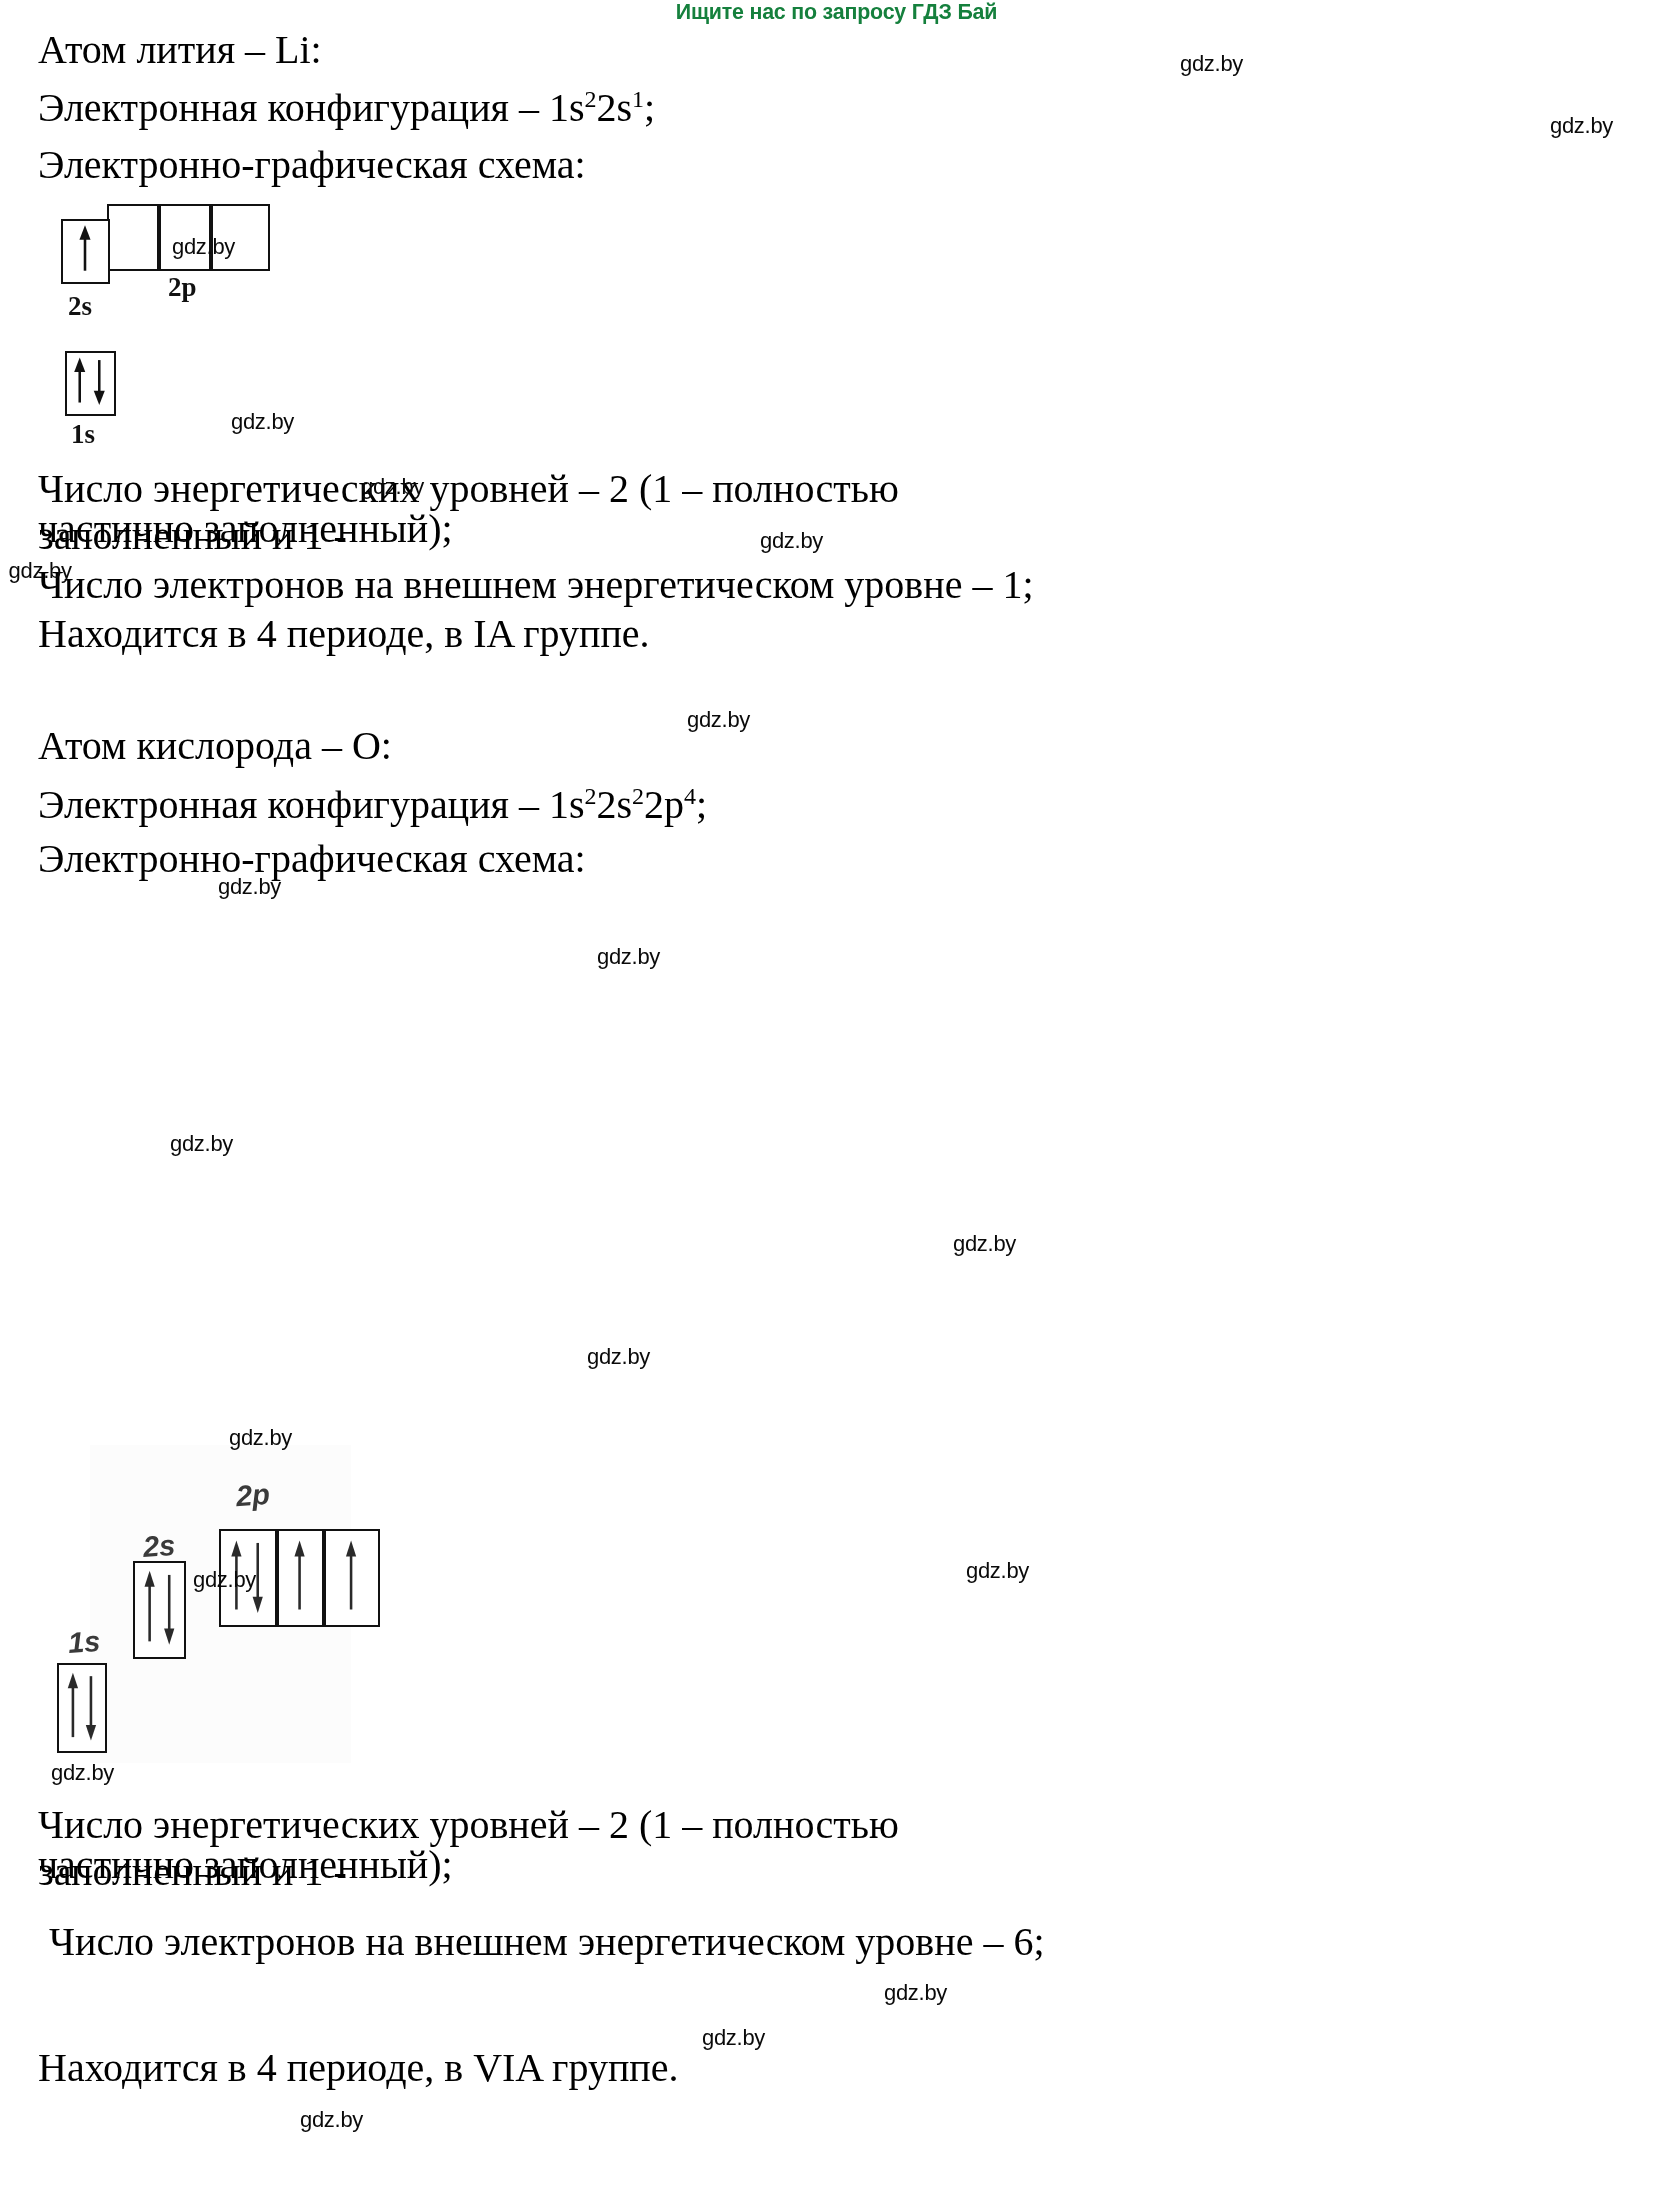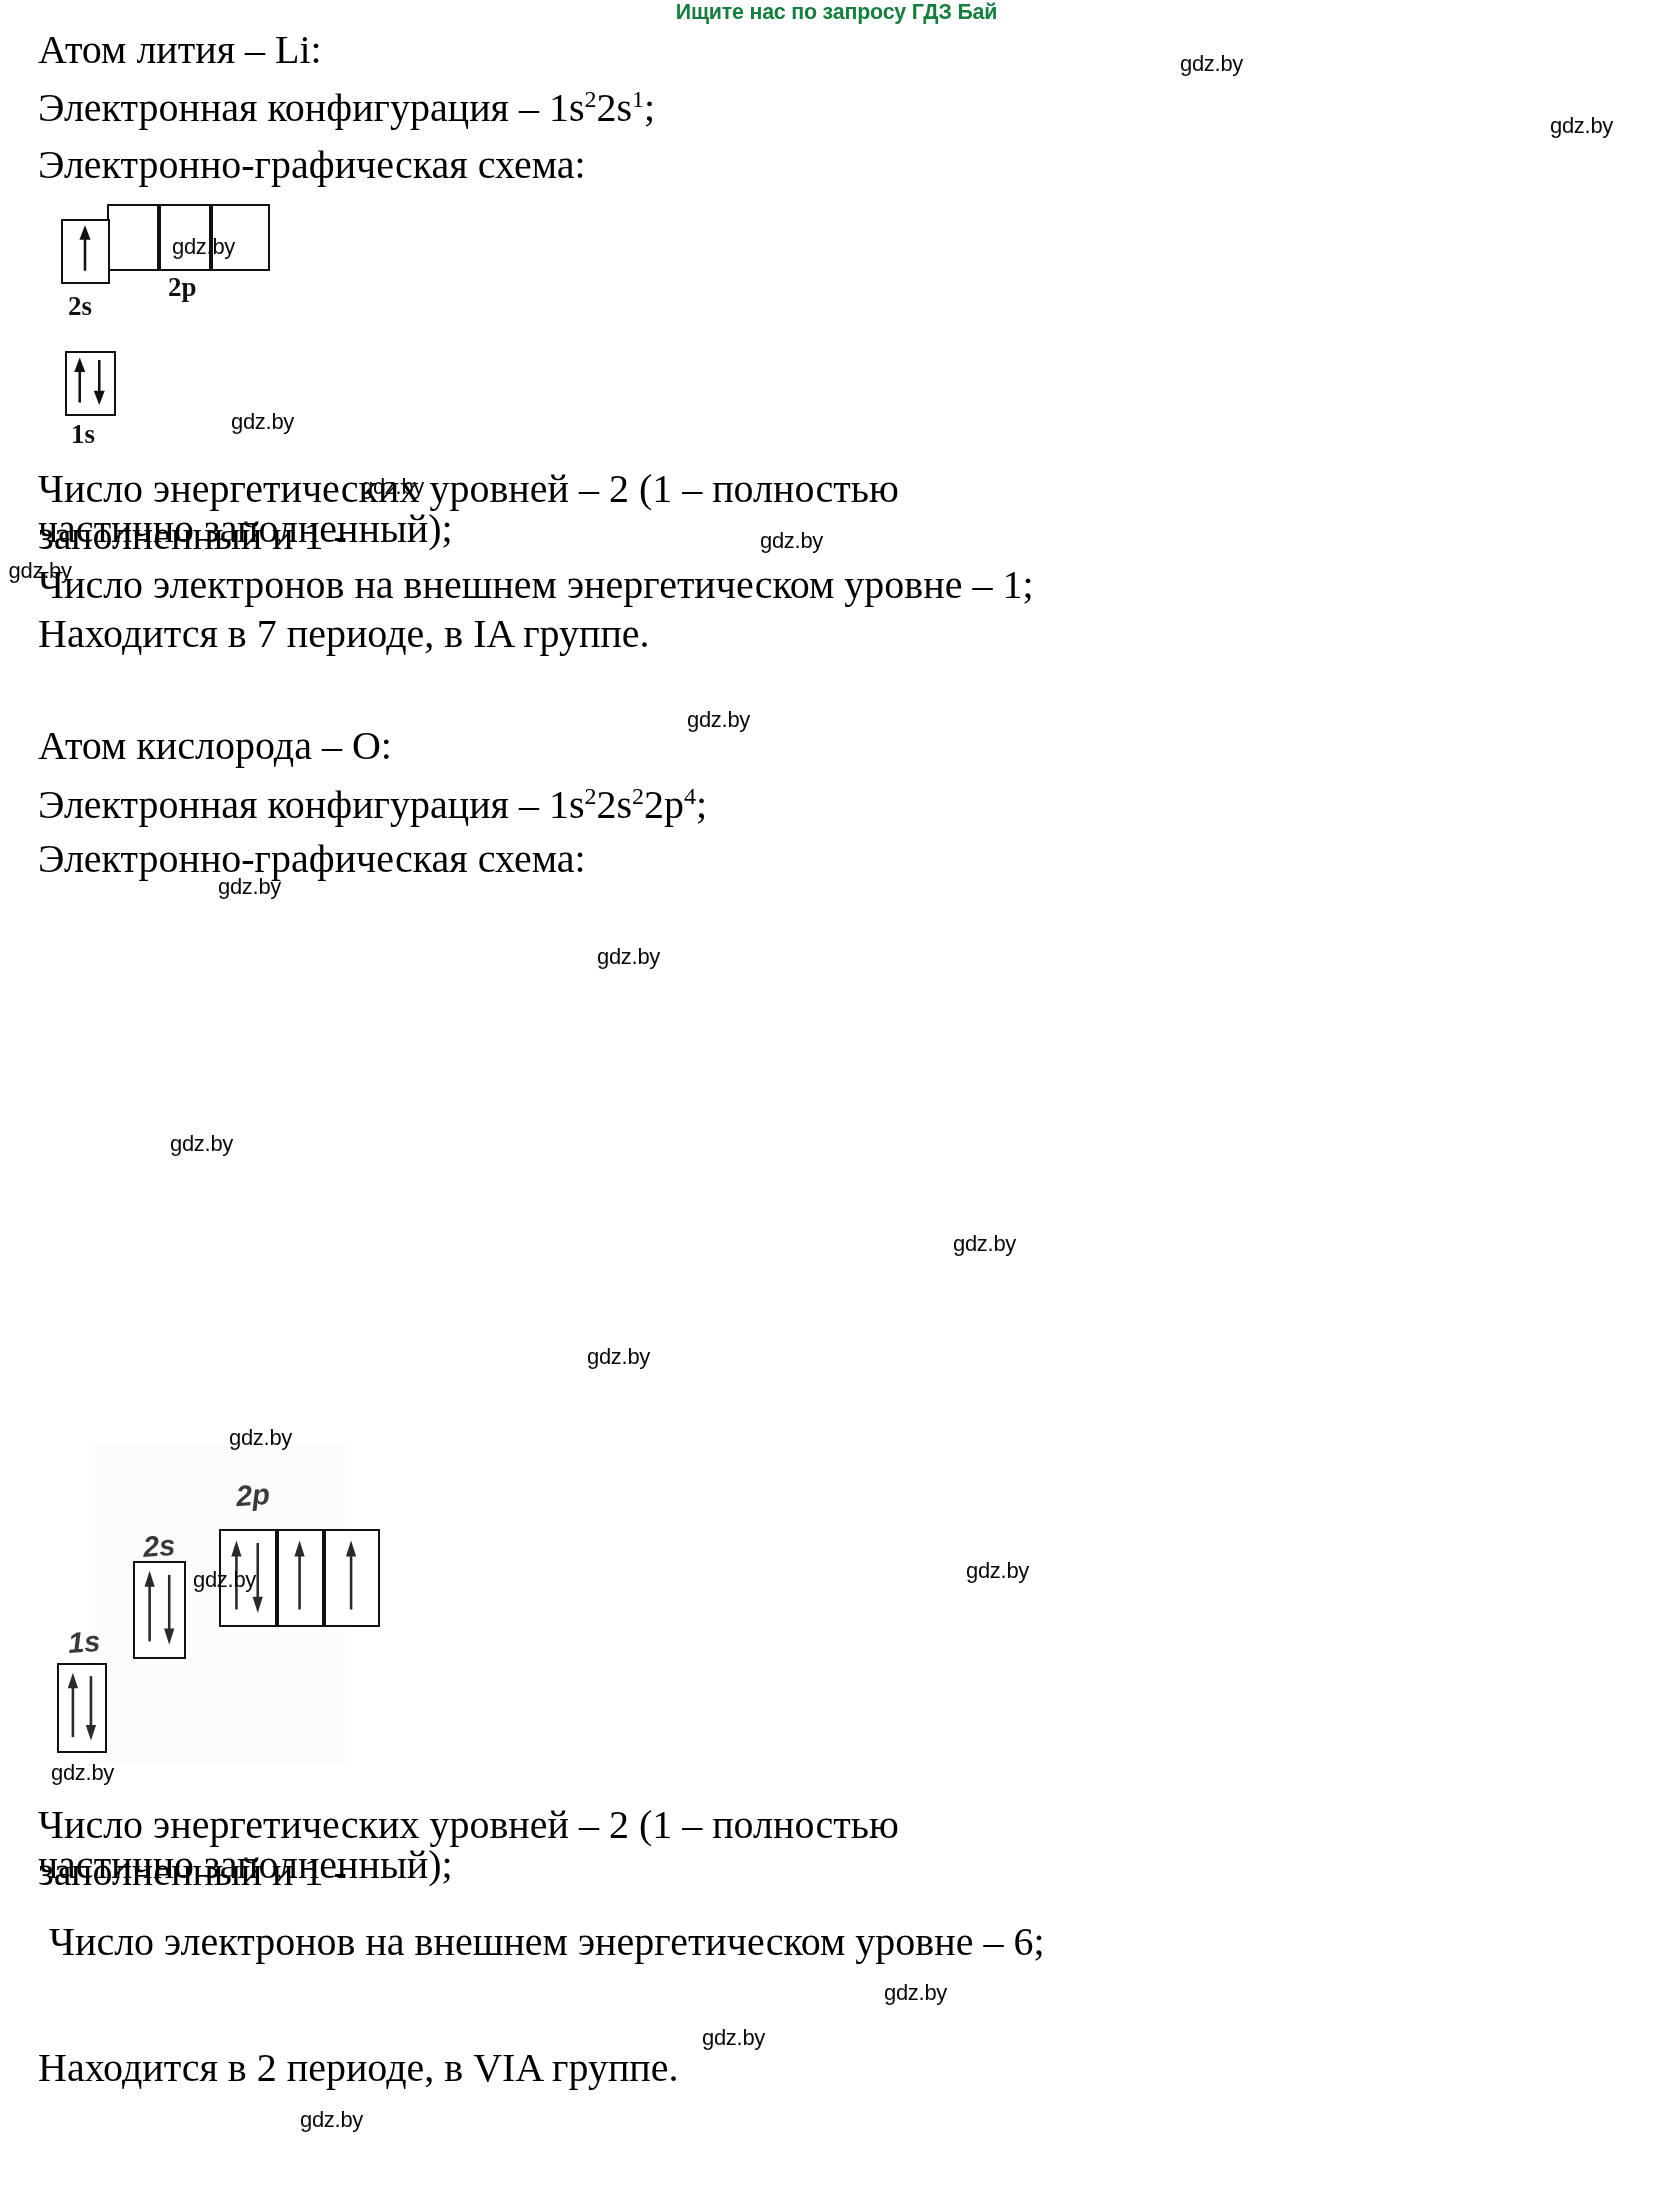--- a/index.html
+++ b/index.html
@@ -142,21 +142,21 @@
       </svg>
     </div>
     <div class="olabel" style="left:71px; top:419px;">1s</div>
   </div>
 
   <div class="line wrap" style="left:38px; top:465px; width:959px;">Число энергетических уровней – 2 (1 – полностью заполненный и 1 -</div>
   <div class="line wrap" style="left:38px; top:505px; width:959px;">частично заполненный);</div>
 
   <div class="line" style="left:38px; top:561px;">Число электронов на внешнем энергетическом уровне – 1;</div>
 
-  <div class="line" style="left:38px; top:610px;">Находится в 7 периоде, в IA группе.</div>
+  <div class="line" style="left:38px; top:610px;">Находится в 4 периоде, в IA группе.</div>
 
   <div class="line" style="left:38px; top:722px;">Атом кислорода – O:</div>
 
   <div class="line" style="left:38px; top:781px;"><span>Электронная конфигурация – 1s</span><sup>2</sup><span>2s</span><sup>2</sup><span>2p</span><sup>4</sup><span>;</span></div>
 
   <div class="line" style="left:38px; top:835px;">Электронно-графическая схема:</div>
 
   <div class="diagram" style="left:0px; top:0px; width:599px; height:1969px;">
     <div class="scan-tint" style="left:90px; top:1445px; width:261px; height:318px;"></div>
 
@@ -202,21 +202,21 @@
     <div class="olabel italic" style="left:236px; top:1479px; transform:rotate(-4deg);">2p</div>
     <div class="olabel italic" style="left:143px; top:1530px; transform:rotate(-4deg);">2s</div>
     <div class="olabel italic" style="left:68px; top:1626px; transform:rotate(-4deg);">1s</div>
   </div>
 
   <div class="line wrap" style="left:38px; top:1801px; width:959px;">Число энергетических уровней – 2 (1 – полностью заполненный и 1 -</div>
   <div class="line wrap" style="left:38px; top:1841px; width:959px;">частично заполненный);</div>
 
   <div class="line" style="left:38px; top:1918px;margin-left:11px;">Число электронов на внешнем энергетическом уровне – 6;</div>
 
-  <div class="line" style="left:38px; top:2044px;">Находится в 2 периоде, в VIA группе.</div>
+  <div class="line" style="left:38px; top:2044px;">Находится в 4 периоде, в VIA группе.</div>
 
   <div class="wm" style="left:1180px; top:51px;">gdz.by</div>
   <div class="wm" style="left:1550px; top:113px;">gdz.by</div>
   <div class="wm" style="left:172px;  top:234px;">gdz.by</div>
   <div class="wm" style="left:231px;  top:409px;">gdz.by</div>
   <div class="wm" style="left:361px;  top:474px;">gdz.by</div>
   <div class="wm" style="left:760px;  top:528px;">gdz.by</div>
   <div class="wm" style="left:8.6px;   top:558px;">gdz.by</div>
   <div class="wm" style="left:687px;  top:707px;">gdz.by</div>
   <div class="wm" style="left:218px;  top:874px;">gdz.by</div>

